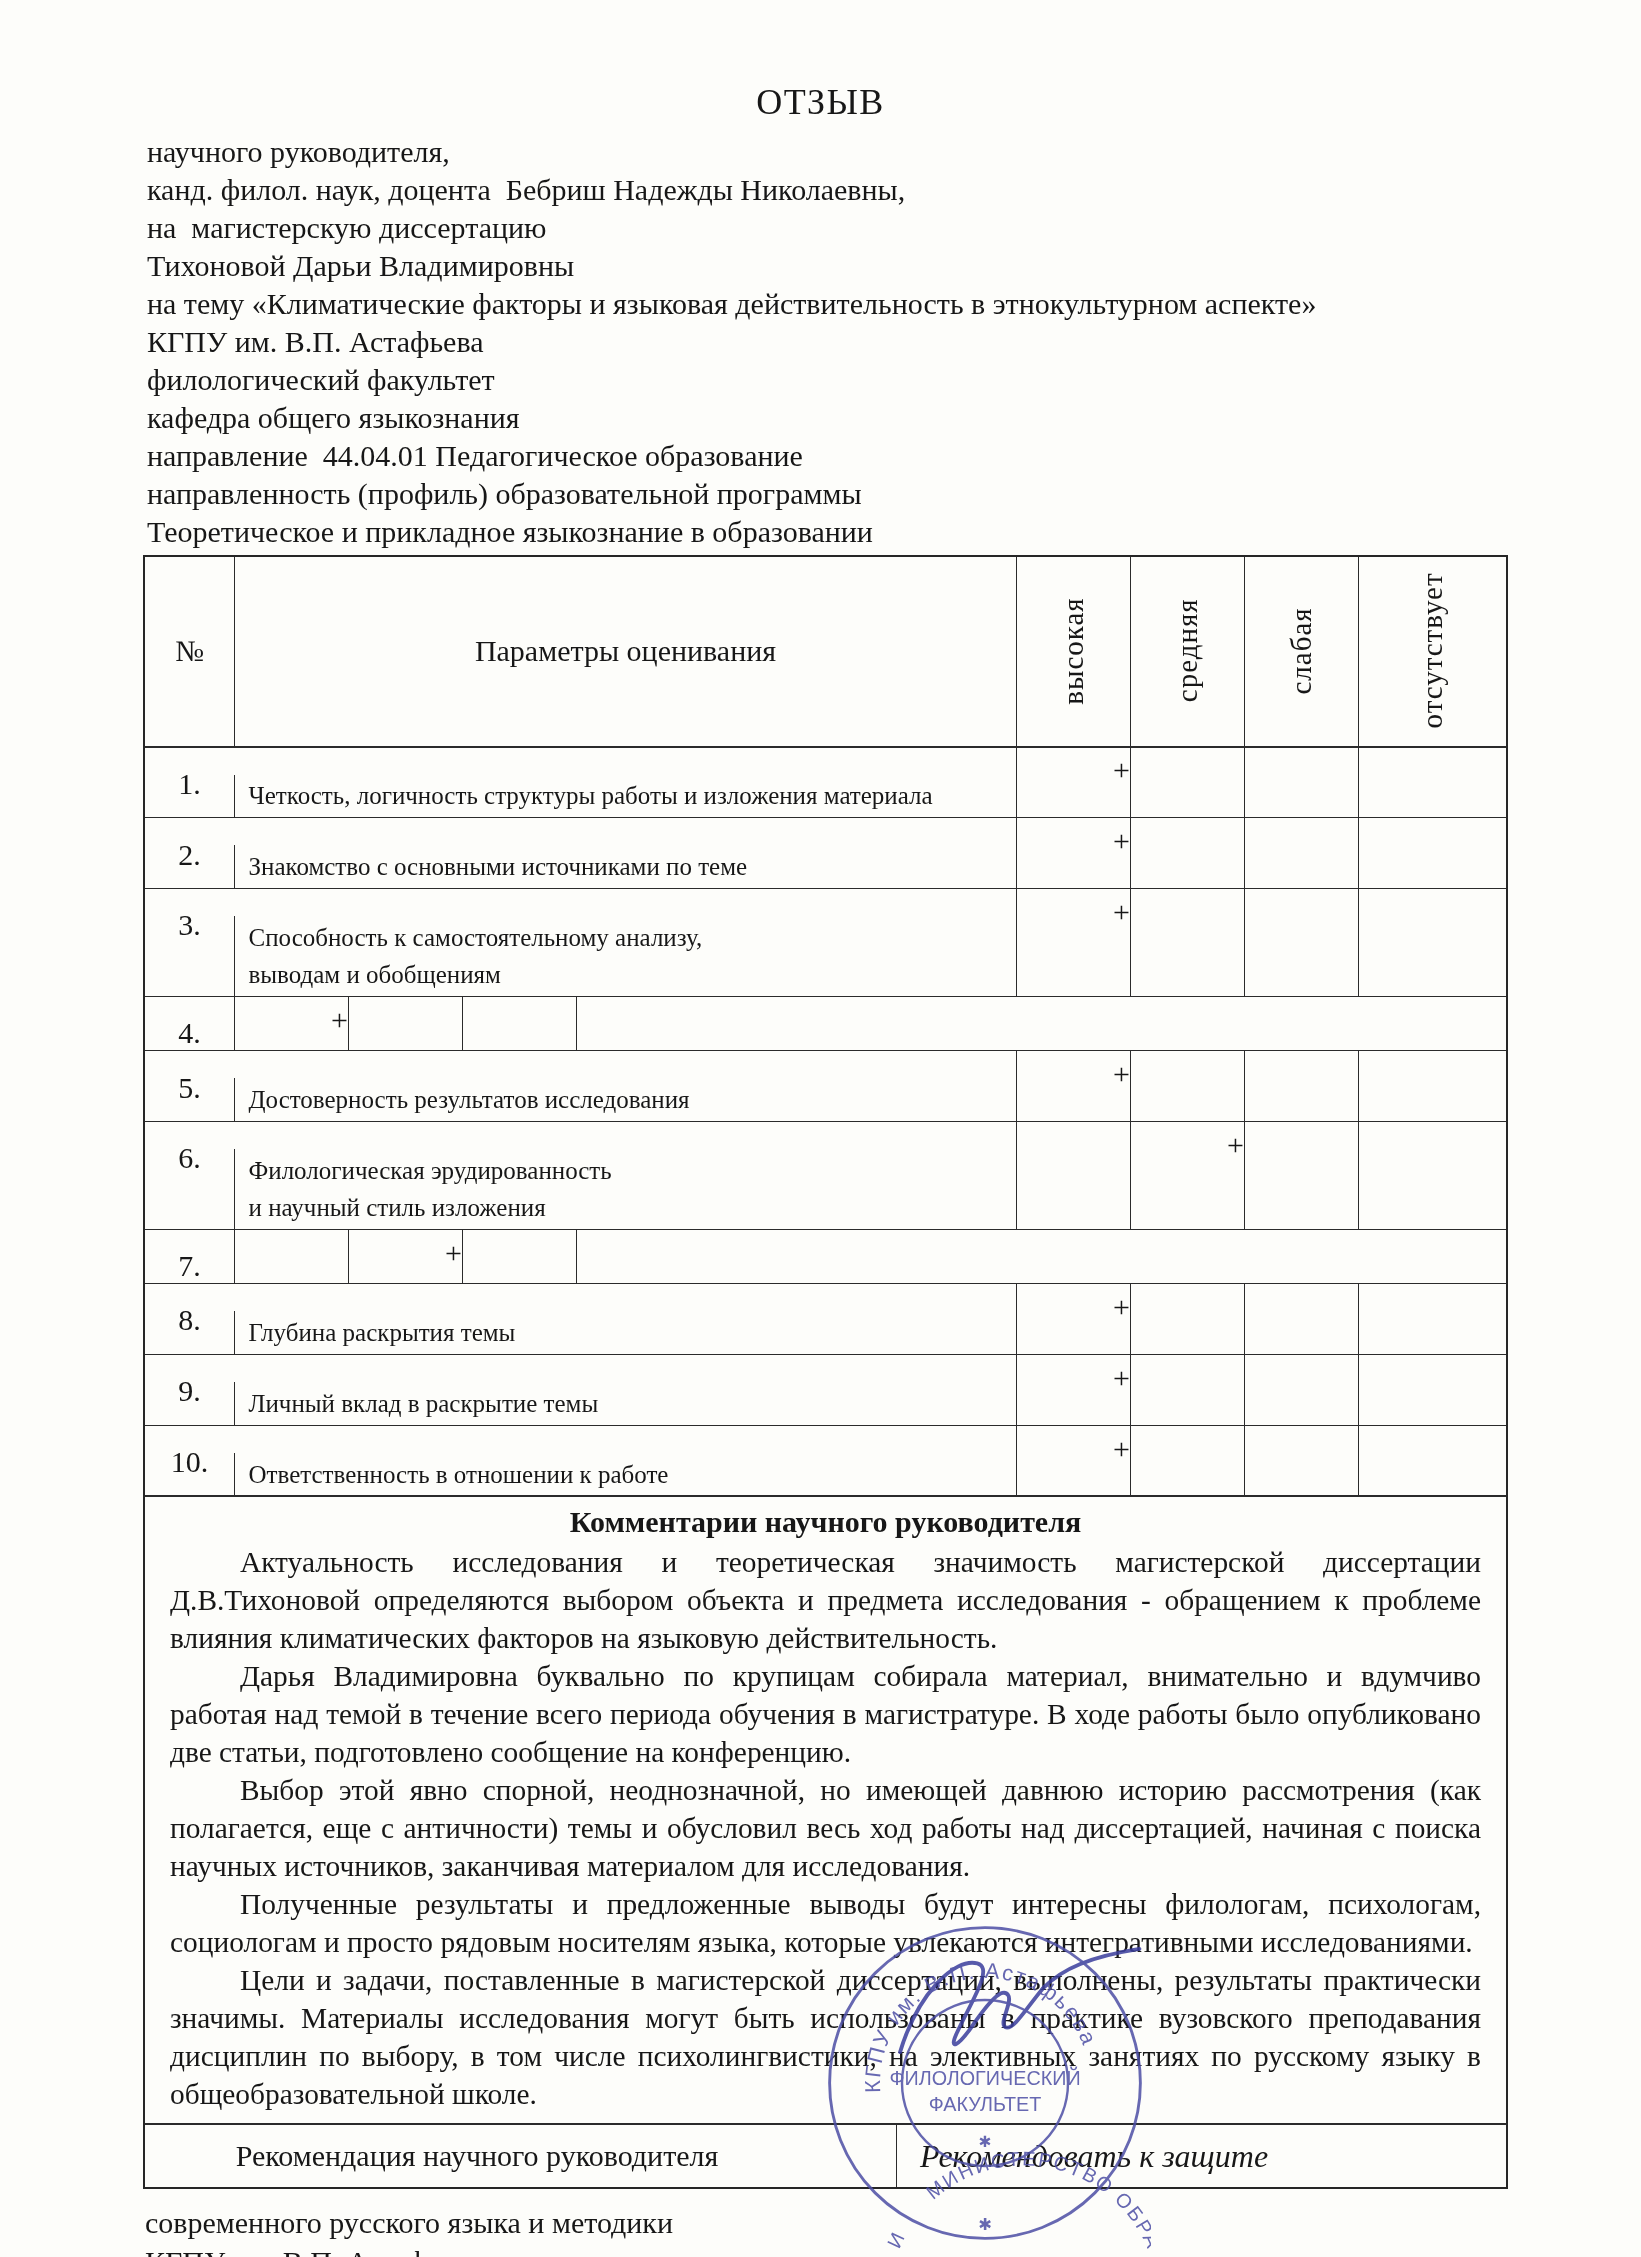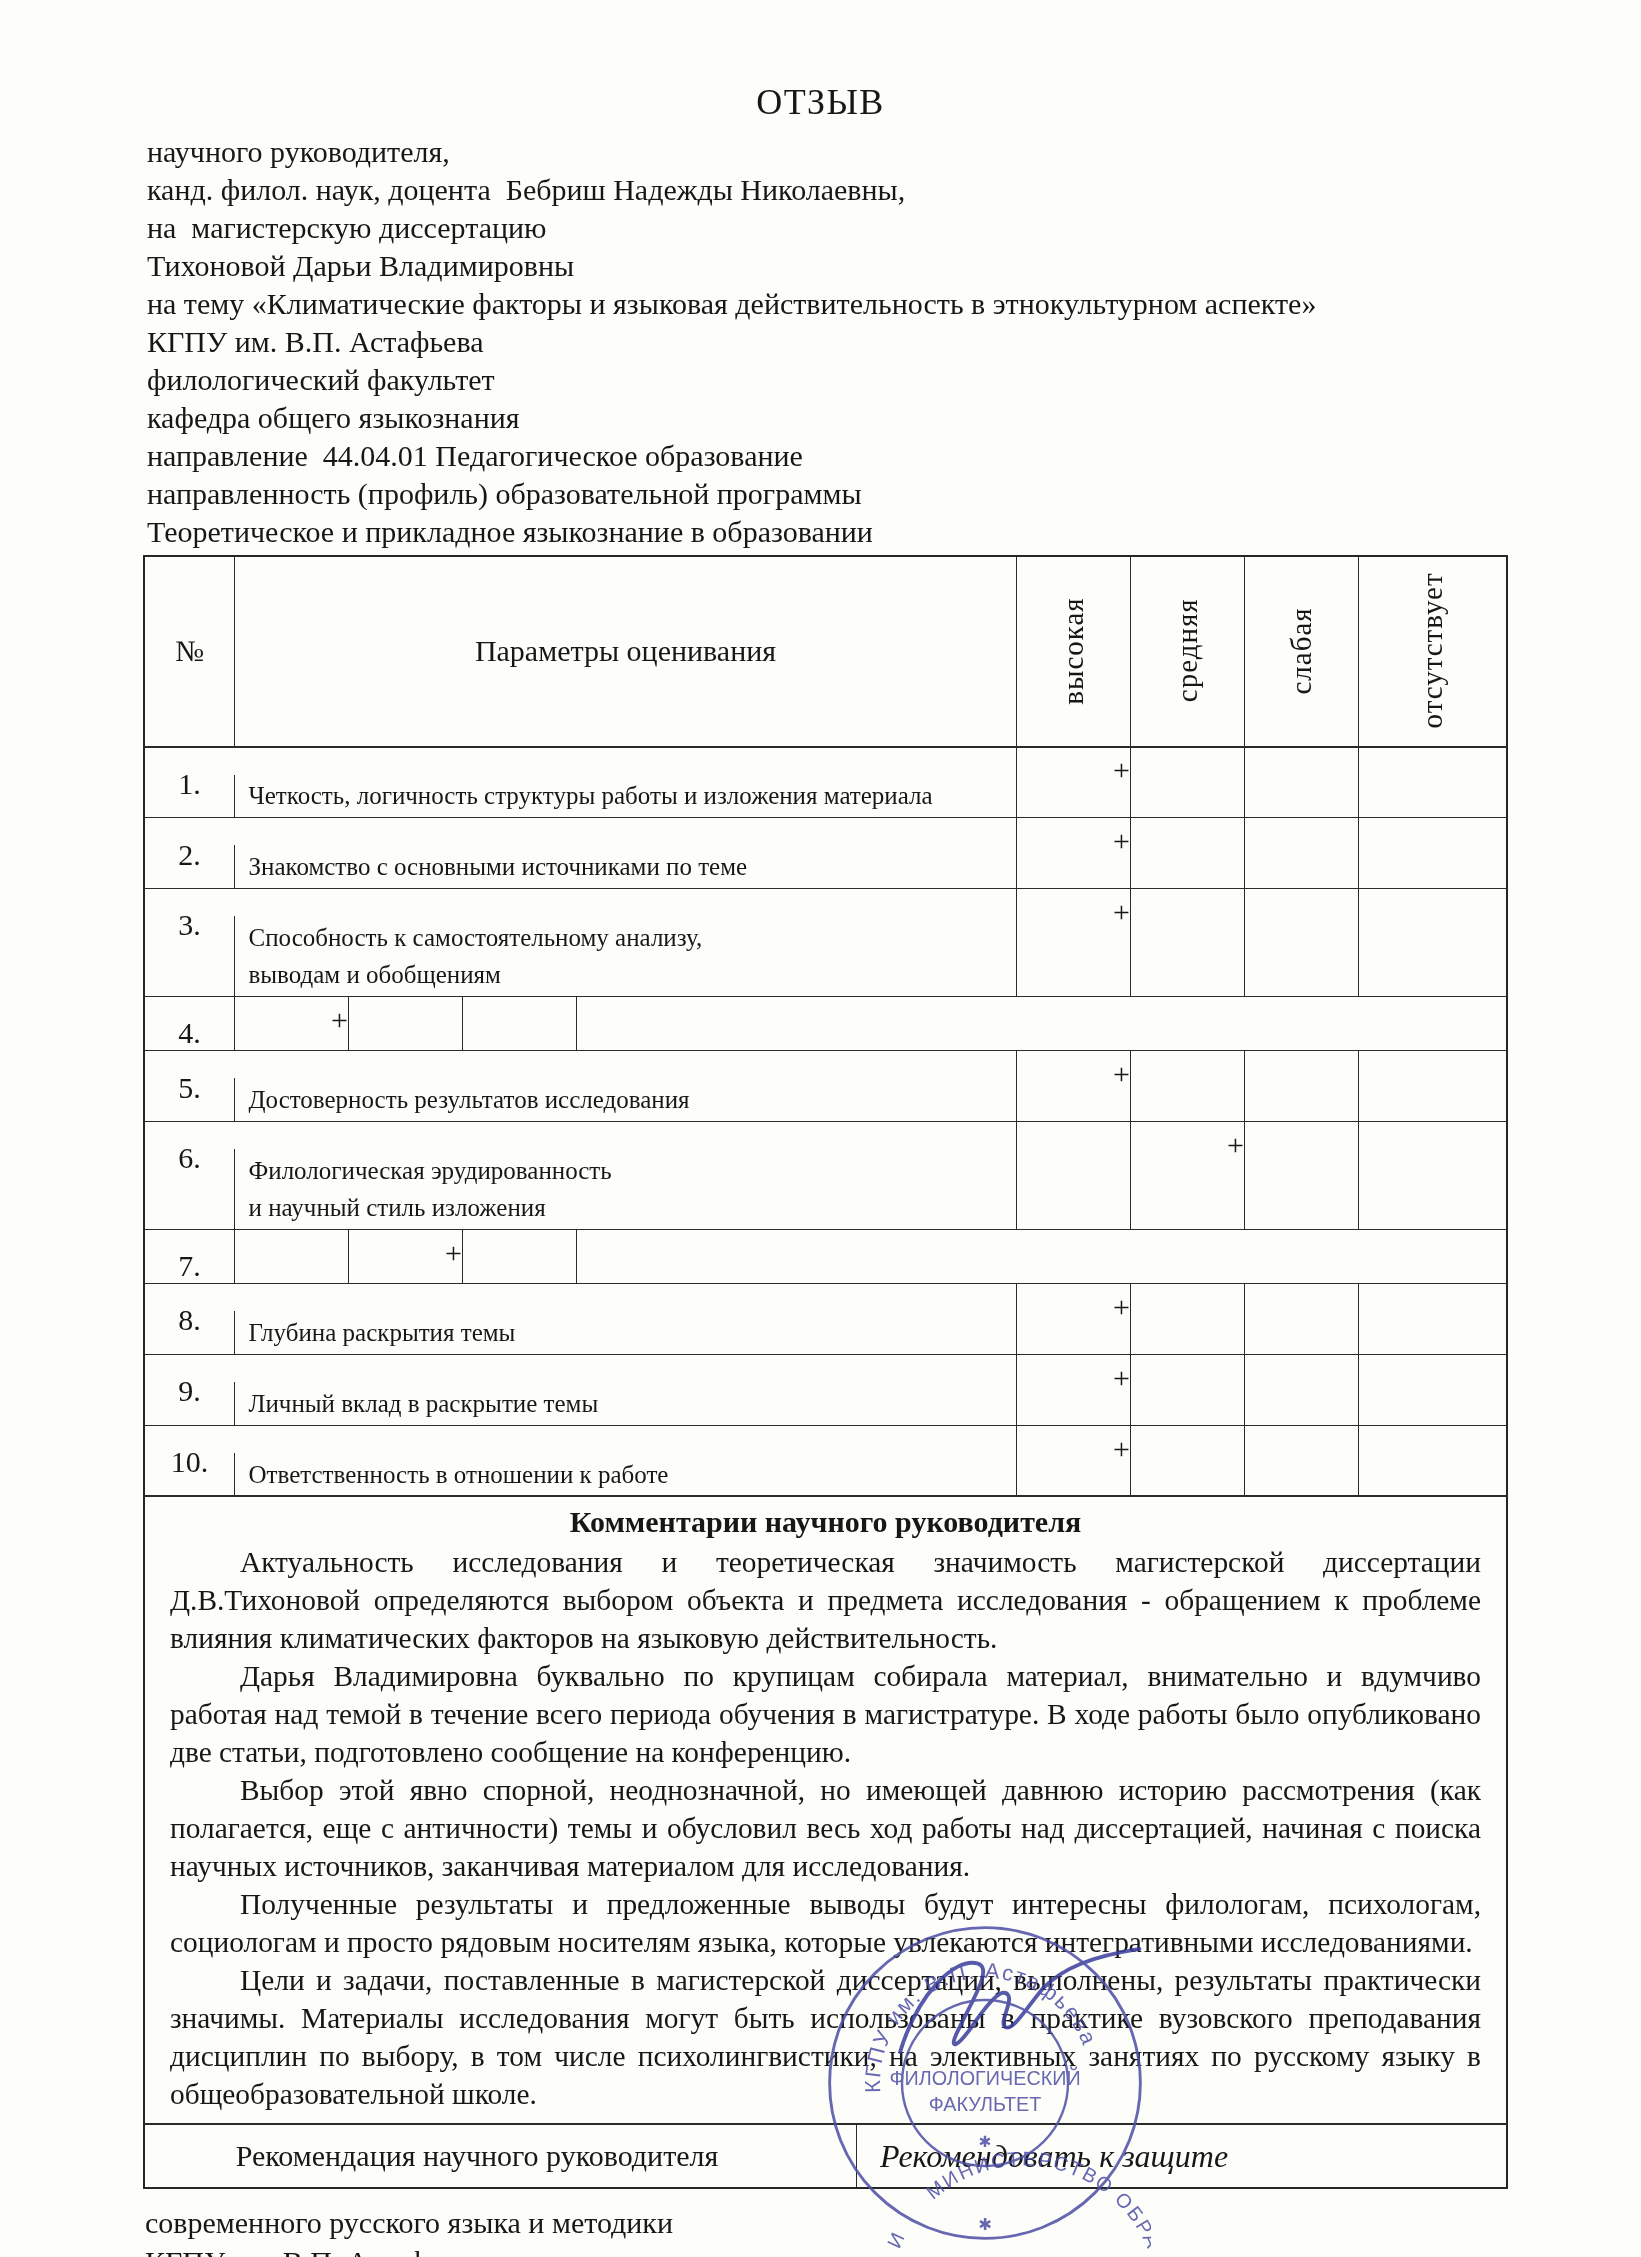--- a/index.html
+++ b/index.html
@@ -73,21 +73,21 @@
     line-height:42px;
   }
   .comments-cell p{
     margin:0;
     font-size:29.4px;
     line-height:38px;
     text-align:justify;
     text-indent:70px;
   }
   
-  .rec-row{height:62px;border-top:2.4px solid #2b2b2b;}
+  .rec-row{height:62px;border-top:2.4px solid #2b2b2b;gap:40px;}
   .rec-label{
     width:664px;flex:0 0 auto;
     display:flex;align-items:center;justify-content:center;
     font-size:30px;
   }
   .rec-value{
     flex:1 1 auto;
     display:flex;align-items:center;
     padding-left:23px;
     font-size:32px;

